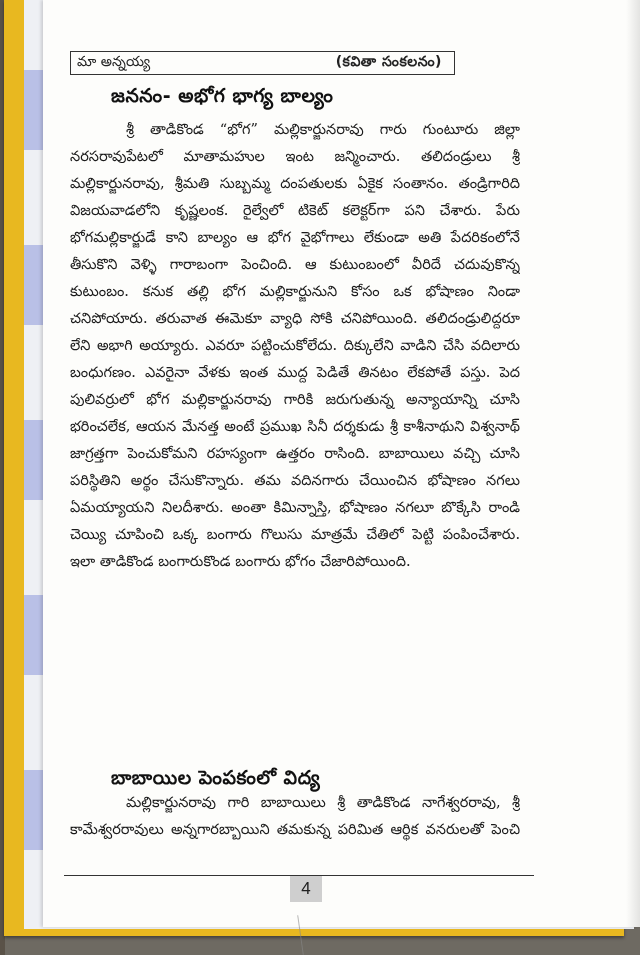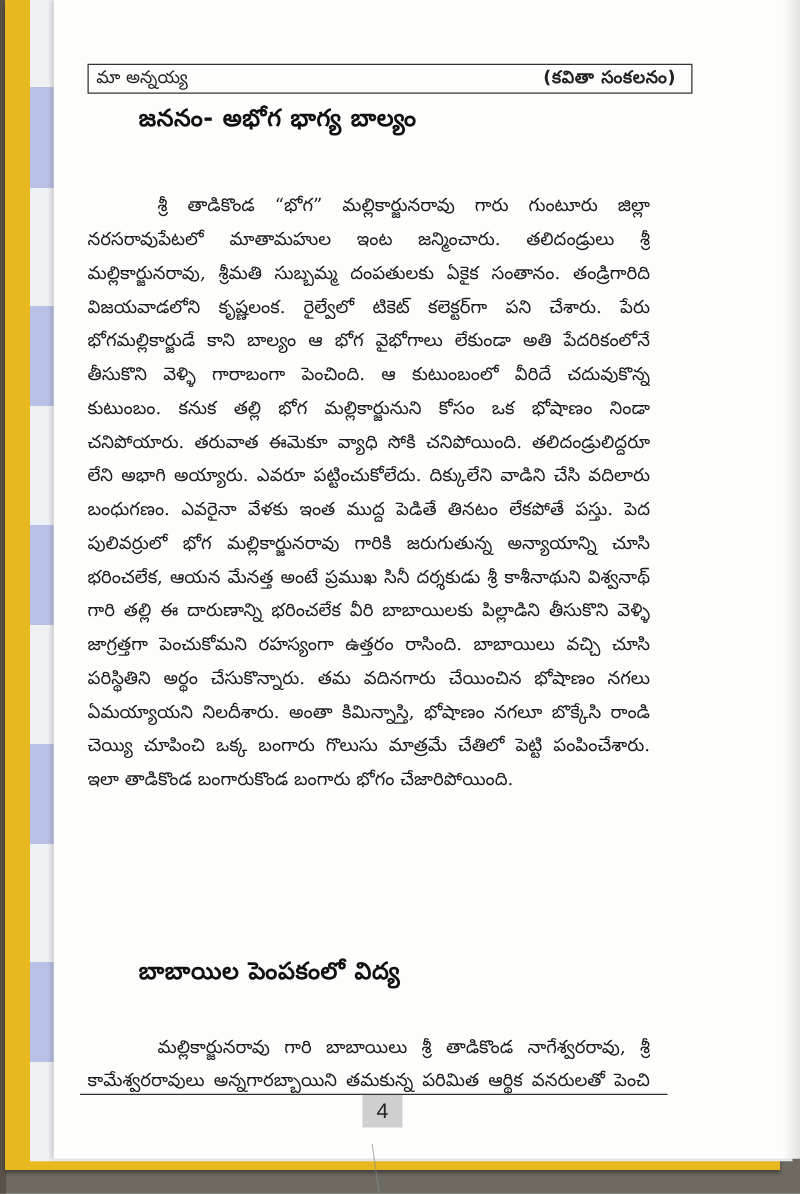--- a/index.html
+++ b/index.html
@@ -23,42 +23,42 @@
     .page {
       position: absolute; left: 43px; top: 0; width: 597px; height: 927px;
       background: #fdfdfb;
       box-shadow: -2px 0 3px rgba(0,0,0,0.15);
     }
     .page-right-shade {
       position: absolute; right: 0; top: 0; width: 14px; height: 100%;
       background: linear-gradient(90deg, rgba(0,0,0,0) 0%, rgba(0,0,0,0.10) 100%);
     }
     .header-box {
-      position: absolute; left: 70px; top: 51px; width: 484px; height: 24px;
+      position: absolute; left: 70px; top: 51px; width: 385px; height: 24px;
       border: 1.5px solid #333;
       display: flex; justify-content: space-between; align-items: center;
       padding: 0 12px 0 6px; box-sizing: border-box;
       font-size: 14px; color: #222;
     }
     .header-right { font-weight: bold; letter-spacing: 0.5px; }
     .section-heading {
       position: absolute; left: 71px; font-size: 19px; color: #111; font-weight: bold;
       letter-spacing: 0.5px;
       margin-left: 40px;
     }
     .body-text {
       position: absolute; left: 70px; width: 450px;
       font-family: "DejaVu Serif", serif;
       font-size: 14.5px; color: #1a1a1a;
     }
     .line {
       height: 27px; line-height: 27px; white-space: nowrap; overflow: hidden;
       text-align: justify; text-align-last: justify;
     }
-    .line.first { padding-left: 56px; margin-top: 36px; }
+    .line.first { padding-left: 56px; }
     .line.last { text-align-last: left; }
     .footer-rule {
       position: absolute; left: 64px; top: 875px; width: 470px; height: 0;
       border-top: 1.5px solid #333;
     }
     .page-number {
       position: absolute; left: 290px; top: 876px; width: 32px; height: 26px;
       background: #cfcfcf; color: #222; font-size: 17px;
       display: flex; align-items: center; justify-content: center;
       font-family: "Liberation Sans", sans-serif;
@@ -92,21 +92,20 @@
   <div class="line">మల్లికార్జునరావు, శ్రీమతి సుబ్బమ్మ దంపతులకు ఏకైక సంతానం. తండ్రిగారిది</div>
   <div class="line">విజయవాడలోని కృష్ణలంక. రైల్వేలో టికెట్ కలెక్టర్‌గా పని చేశారు. పేరు</div>
   <div class="line">భోగమల్లికార్జుడే కాని బాల్యం ఆ భోగ వైభోగాలు లేకుండా అతి పేదరికంలోనే</div>
   <div class="line">తీసుకొని వెళ్ళి గారాబంగా పెంచింది. ఆ కుటుంబంలో వీరిదే చదువుకొన్న</div>
   <div class="line">కుటుంబం. కనుక తల్లి భోగ మల్లికార్జునుని కోసం ఒక భోషాణం నిండా</div>
   <div class="line">చనిపోయారు. తరువాత ఈమెకూ వ్యాధి సోకి చనిపోయింది. తలిదండ్రులిద్దరూ</div>
   <div class="line">లేని అభాగి అయ్యారు. ఎవరూ పట్టించుకోలేదు. దిక్కులేని వాడిని చేసి వదిలారు</div>
   <div class="line">బంధుగణం. ఎవరైనా వేళకు ఇంత ముద్ద పెడితే తినటం లేకపోతే పస్తు. పెద</div>
   <div class="line">పులివర్రులో భోగ మల్లికార్జునరావు గారికి జరుగుతున్న అన్యాయాన్ని చూసి</div>
   <div class="line">భరించలేక, ఆయన మేనత్త అంటే ప్రముఖ సినీ దర్శకుడు శ్రీ కాశీనాథుని విశ్వనాథ్</div>
-  <div class="line">గారి తల్లి ఈ దారుణాన్ని భరించలేక వీరి బాబాయిలకు పిల్లాడిని తీసుకొని వెళ్ళి</div>
   <div class="line">జాగ్రత్తగా పెంచుకోమని రహస్యంగా ఉత్తరం రాసింది. బాబాయిలు వచ్చి చూసి</div>
   <div class="line">పరిస్థితిని అర్థం చేసుకొన్నారు. తమ వదినగారు చేయించిన భోషాణం నగలు</div>
   <div class="line">ఏమయ్యాయని నిలదీశారు. అంతా కిమిన్నాస్తి, భోషాణం నగలూ బొక్కేసి రాండి</div>
   <div class="line">చెయ్యి చూపించి ఒక్క బంగారు గొలుసు మాత్రమే చేతిలో పెట్టి పంపించేశారు.</div>
   <div class="line last">ఇలా తాడికొండ బంగారుకొండ బంగారు భోగం చేజారిపోయింది.</div>
 </div>
 
 <div class="section-heading" style="top:766px;">బాబాయిల పెంపకంలో విద్య</div>
 
 <div class="body-text" style="top:789px;">

